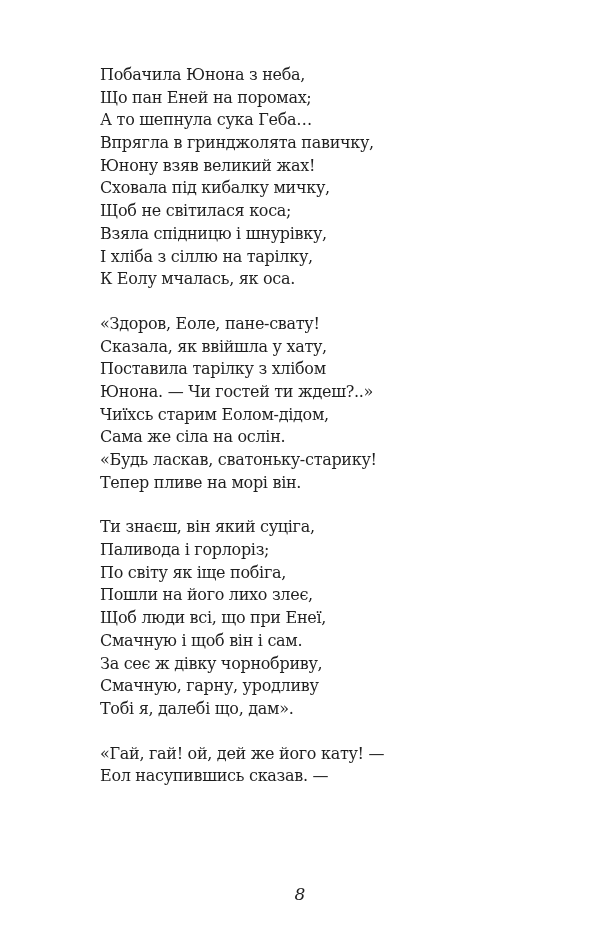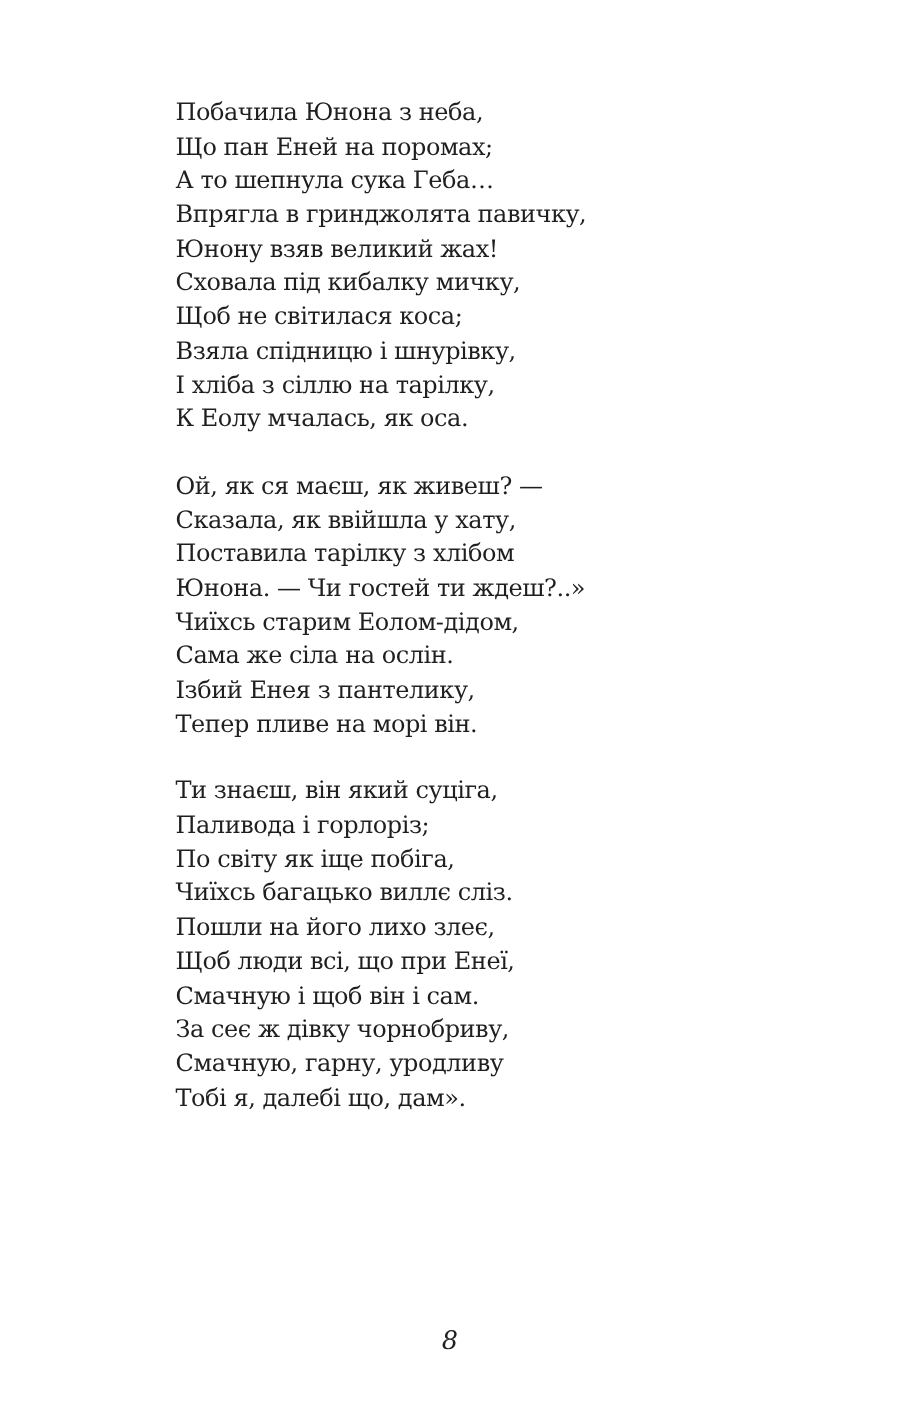--- a/index.html
+++ b/index.html
@@ -1,17 +1,17 @@
 <!DOCTYPE html>
 <html><head>
 <meta charset="utf-8">
 <style>
   html, body { margin:0; padding:0; background:#ffffff; }
   body { width:600px; height:937px; position:relative; overflow:hidden; }
-  .page { position:absolute; left:117px; top:64px; width:440px;
+  .page { position:absolute; left:100px; top:64px; width:440px;
     font-family:"DejaVu Serif", "Liberation Serif", serif; font-size:16px; color:#1f1f1f; }
   .stanza { margin:0 0 22px 0; }
   .line { height:22.7px; line-height:22.7px; white-space:nowrap; letter-spacing:-0.3px; }
   .pnum { position:absolute; left:0; width:600px; top:884px; text-align:center;
     font-family:"DejaVu Serif", serif; font-style:italic; font-size:17px; color:#1f1f1f; }
 </style>
 </head>
 <body>
 
 <div class="page">
@@ -21,36 +21,39 @@
     <div class="line">А то шепнула сука Геба…</div>
     <div class="line">Впрягла в гринджолята павичку,</div>
     <div class="line">Юнону взяв великий жах!</div>
     <div class="line">Сховала під кибалку мичку,</div>
     <div class="line">Щоб не світилася коса;</div>
     <div class="line">Взяла спідницю і шнурівку,</div>
     <div class="line">І хліба з сіллю на тарілку,</div>
     <div class="line">К Еолу мчалась, як оса.</div>
   </div>
   <div class="stanza">
-    <div class="line">Ой, як ся маєш, як живеш? —</div>
+    <div class="line">«Здоров, Еоле, пане-свату!</div>
     <div class="line">Сказала, як ввійшла у хату,</div>
     <div class="line">Поставила тарілку з хлібом</div>
     <div class="line">Юнона. — Чи гостей ти ждеш?..»</div>
     <div class="line">Чиїхсь старим Еолом-дідом,</div>
     <div class="line">Сама же сіла на ослін.</div>
-    <div class="line">Ізбий Енея з пантелику,</div>
+    <div class="line">«Будь ласкав, сватоньку-старику!</div>
     <div class="line">Тепер пливе на морі він.</div>
   </div>
   <div class="stanza">
     <div class="line">Ти знаєш, він який суціга,</div>
     <div class="line">Паливода і горлоріз;</div>
     <div class="line">По світу як іще побіга,</div>
-    <div class="line">Чиїхсь багацько виллє сліз.</div>
     <div class="line">Пошли на його лихо злеє,</div>
     <div class="line">Щоб люди всі, що при Енеї,</div>
     <div class="line">Смачную і щоб він і сам.</div>
     <div class="line">За сеє ж дівку чорнобриву,</div>
     <div class="line">Смачную, гарну, уродливу</div>
     <div class="line">Тобі я, далебі що, дам».</div>
   </div>
+  <div class="stanza">
+    <div class="line">«Гай, гай! ой, дей же його кату! —</div>
+    <div class="line">Еол насупившись сказав. —</div>
+  </div>
 </div>
 
 <div class="pnum">8</div>
 
 </body></html>

